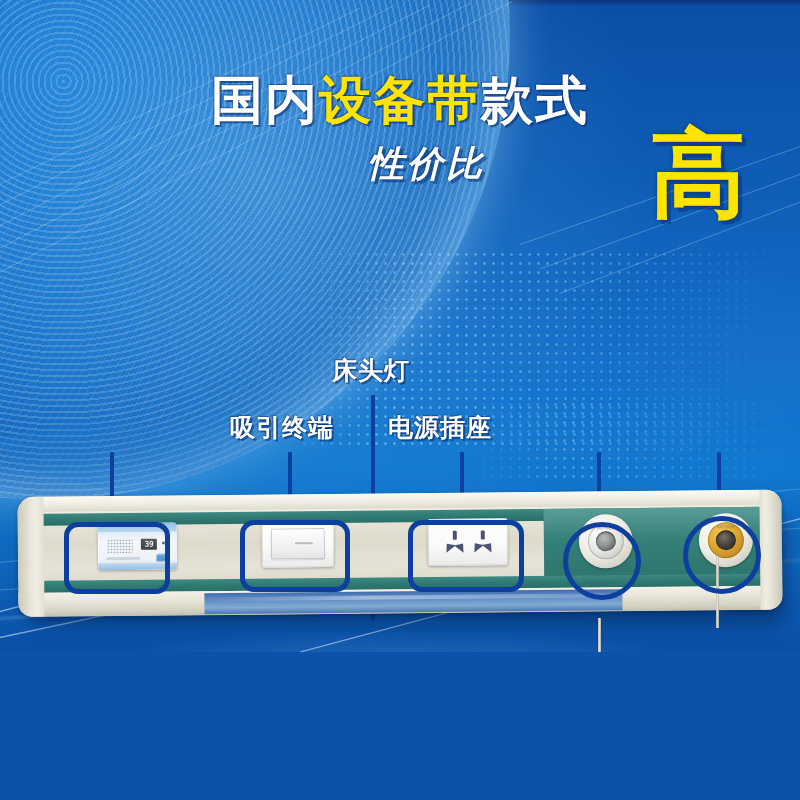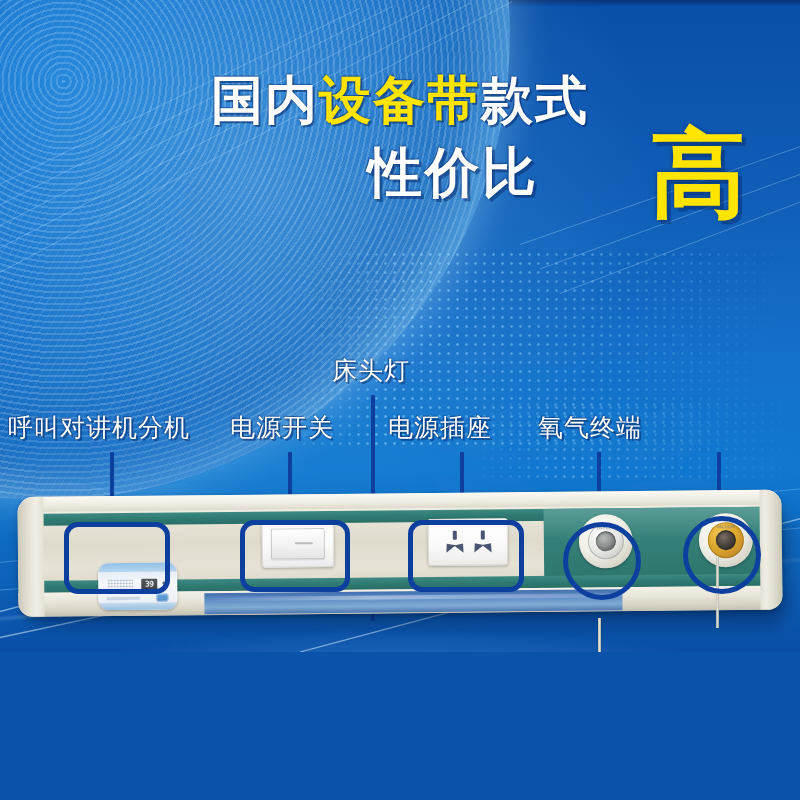--- a/index.html
+++ b/index.html
@@ -73,29 +73,29 @@
   .hl-line1{
     font-size:52px;font-weight:bold;letter-spacing:2px;line-height:1;
     white-space:nowrap;display:inline-block;
   }
   .hl-line1 .w{color:#ffffff;
     text-shadow:0 0 2px rgba(10,50,120,.9), 2px 2px 0 rgba(8,45,110,.55), -1px -1px 0 rgba(8,45,110,.35);}
   .hl-line1 .y{color:#ffe400;
     text-shadow:0 0 2px rgba(10,50,120,.9), 2px 2px 0 rgba(8,45,110,.55), -1px -1px 0 rgba(8,45,110,.35);}
   .hl-line2-wrap{position:relative;height:96px;margin-top:14px;}
   .hl-line2{position:absolute;left:368px;top:6px;
-    font-size:54px;font-weight:bold;color:#ffffff;letter-spacing:3px;line-height:1;
-    text-shadow:0 0 3px rgba(10,50,120,.95), 3px 3px 0 rgba(8,45,110,.5), -1px -1px 0 rgba(8,45,110,.3);}
+    font-size:36px;font-weight:bold;color:#ffffff;letter-spacing:3px;line-height:1;
+    text-shadow:0 0 3px rgba(10,50,120,.95), 3px 3px 0 rgba(8,45,110,.5), -1px -1px 0 rgba(8,45,110,.3);font-style:italic;}
   .hl-big{position:absolute;left:650px;top:-14px;
     font-size:96px;font-weight:bold;color:#ffe400;line-height:1;
     text-shadow:0 0 4px rgba(10,50,120,.9), 4px 4px 0 rgba(8,45,110,.45);}
 
   
   .labels{position:absolute;left:0;top:0;width:800px;height:800px;pointer-events:none;}
-  .label{position:absolute;font-size:25px;font-weight:normal;color:#ffffff;white-space:nowrap;
+  .label{position:absolute;font-size:25px;font-weight:bold;color:#ffffff;white-space:nowrap;
     letter-spacing:1px;line-height:1;
     text-shadow:0 0 2px rgba(8,45,110,.95), 2px 2px 0 rgba(8,45,110,.55), -1px -1px 0 rgba(8,45,110,.35);
     pointer-events:auto;}
   .leader{position:absolute;width:4px;background:#0d3f9e;border-radius:1px;pointer-events:auto;}
 
   
   .panel-wrap{position:absolute;left:18px;top:497px;width:766px;height:128px;}
   .panel-shadow{position:absolute;left:10px;top:16px;width:760px;height:112px;
     background:rgba(3,30,78,.45);filter:blur(9px);border-radius:18px;}
 
@@ -129,23 +129,23 @@
   
   .cap-left{position:absolute;left:0;top:0;width:26px;height:120px;
     background:linear-gradient(90deg,#cbc9ba 0%,#e6e3d6 42%,#f0eee3 70%,#e3e0d3 100%);
     border-radius:16px 0 0 14px;}
   .cap-right{position:absolute;right:0;top:0;width:22px;height:120px;
     background:linear-gradient(270deg,#c9c7b8 0%,#e4e1d4 45%,#efede2 75%,#e2dfd2 100%);
     border-radius:0 16px 14px 0;}
 
   
   .intercom{position:absolute;left:80px;top:27px;width:79px;height:47px;
-    border-radius:11px;overflow:hidden;
+    border-radius:4px;overflow:hidden;
     background:linear-gradient(180deg,#bcd6ee 0%, #dfeaf5 14%, #f4f7fb 40%, #eef2f7 78%, #cfdceb 100%);
-    box-shadow:0 1px 3px rgba(0,0,0,.32), inset 0 0 0 1px rgba(255,255,255,.5);margin-top:40px;}
+    box-shadow:0 1px 3px rgba(0,0,0,.32), inset 0 0 0 1px rgba(255,255,255,.5);}
   .ic-topbar{position:absolute;left:0;right:0;top:0;height:9px;background:linear-gradient(180deg,#8fc0e6,#b9d6ee);}
   .ic-botbar{position:absolute;left:0;right:0;bottom:0;height:7px;background:linear-gradient(180deg,#c5d9ec,#93bfe2);}
   .ic-grille{position:absolute;left:9px;top:16px;width:26px;height:14px;
     background-image:radial-gradient(circle, rgba(120,140,160,.85) .7px, rgba(0,0,0,0) 1.1px);
     background-size:3px 3px;border-radius:2px;opacity:.9;}
   .ic-disp{position:absolute;left:43px;top:16px;width:16px;height:11px;border-radius:1px;
     background:linear-gradient(180deg,#55595c,#3d4144);
     color:#eceff1;font-size:8px;font-weight:bold;line-height:11px;text-align:center;
     font-family:"DejaVu Sans Mono","Liberation Mono",monospace;letter-spacing:-.5px;}
   .ic-dot{position:absolute;left:64px;top:19px;width:3px;height:3px;border-radius:50%;background:#6a7076;}
@@ -264,33 +264,31 @@
 
   <div class="headline">
     <div class="hl-line1"><span class="w">国内</span><span class="y">设备带</span><span class="w">款式</span></div>
     <div class="hl-line2-wrap">
       <div class="hl-line2">性价比</div>
       <div class="hl-big">高</div>
     </div>
   </div>
 
   <div class="labels">
-    <div class="label" style="left:8px;top:415px;">呼叫对讲机分机</div>
     <div class="leader" style="left:110px;top:452px;height:64px;"></div>
 
-    <div class="label" style="left:230px;top:415px;">电源开关</div>
+    <div class="label" style="left:230px;top:415px;">吸引终端</div>
     <div class="leader" style="left:288px;top:452px;height:64px;"></div>
 
     <div class="label" style="left:332px;top:358px;">床头灯</div>
     <div class="leader" style="left:371px;top:395px;height:226px;"></div>
 
     <div class="label" style="left:388px;top:415px;">电源插座</div>
     <div class="leader" style="left:460px;top:452px;height:64px;"></div>
 
-    <div class="label" style="left:538px;top:415px;">氧气终端</div>
     <div class="leader" style="left:597px;top:452px;height:72px;"></div>
 
     <div class="leader" style="left:717px;top:452px;height:72px;"></div>
   </div>
 
   <div class="panel-wrap">
     <div class="panel-shadow"></div>
 
     <div class="panel">
       <div class="panel-top-edge"></div>

